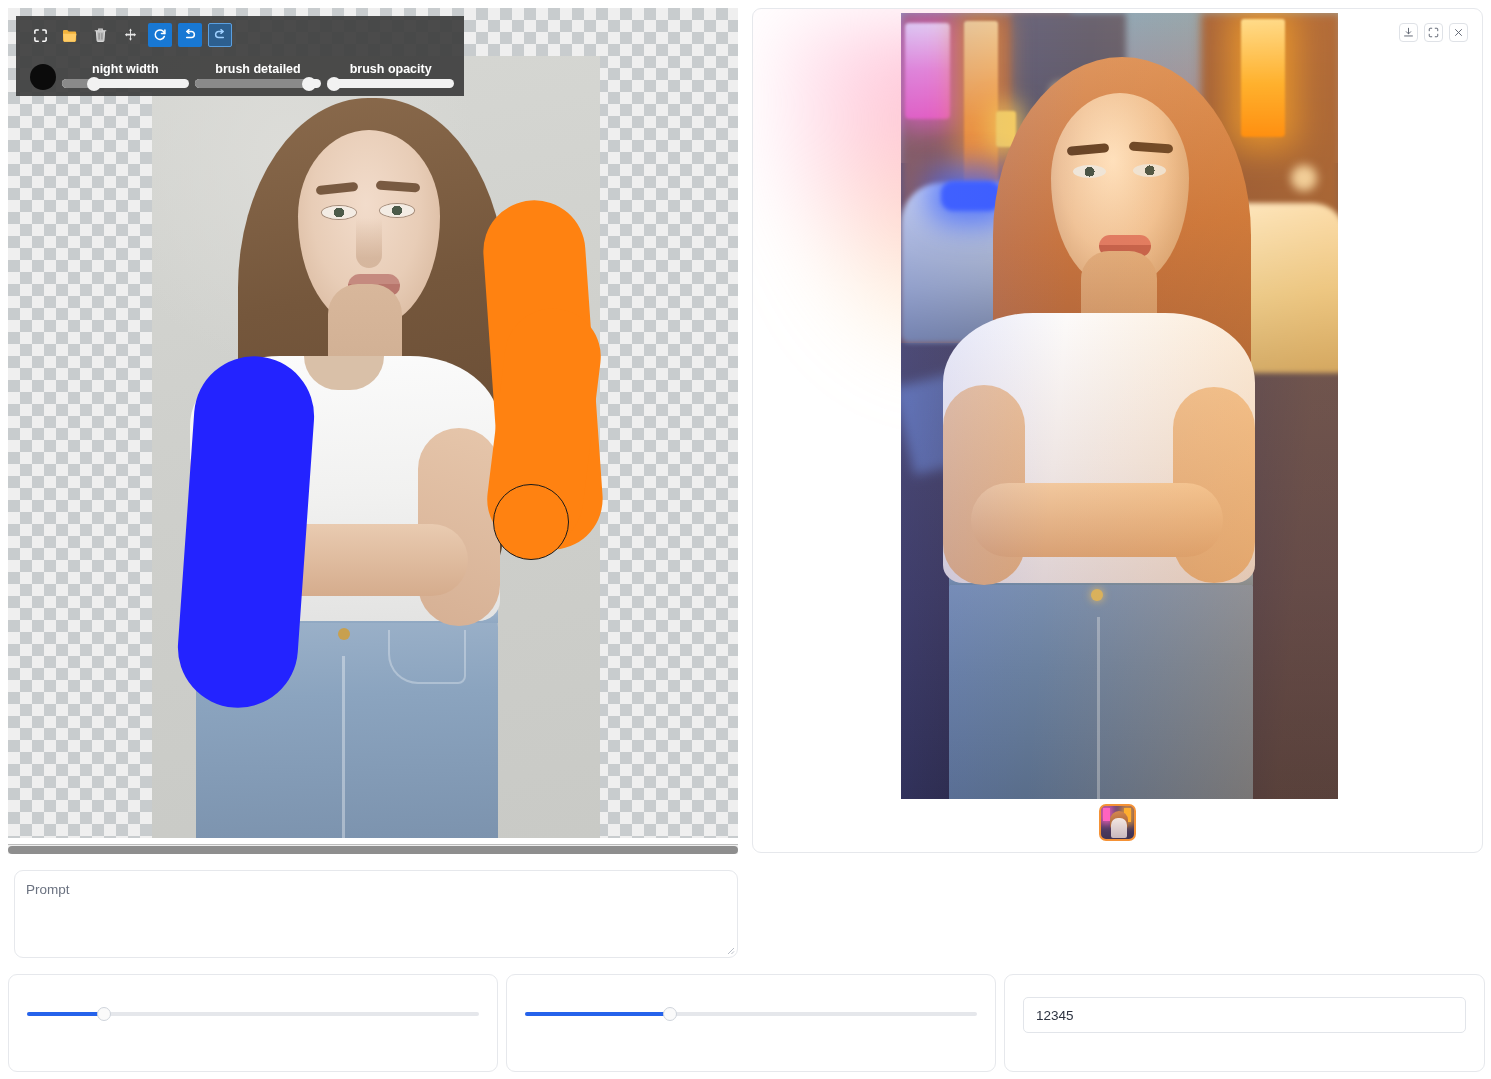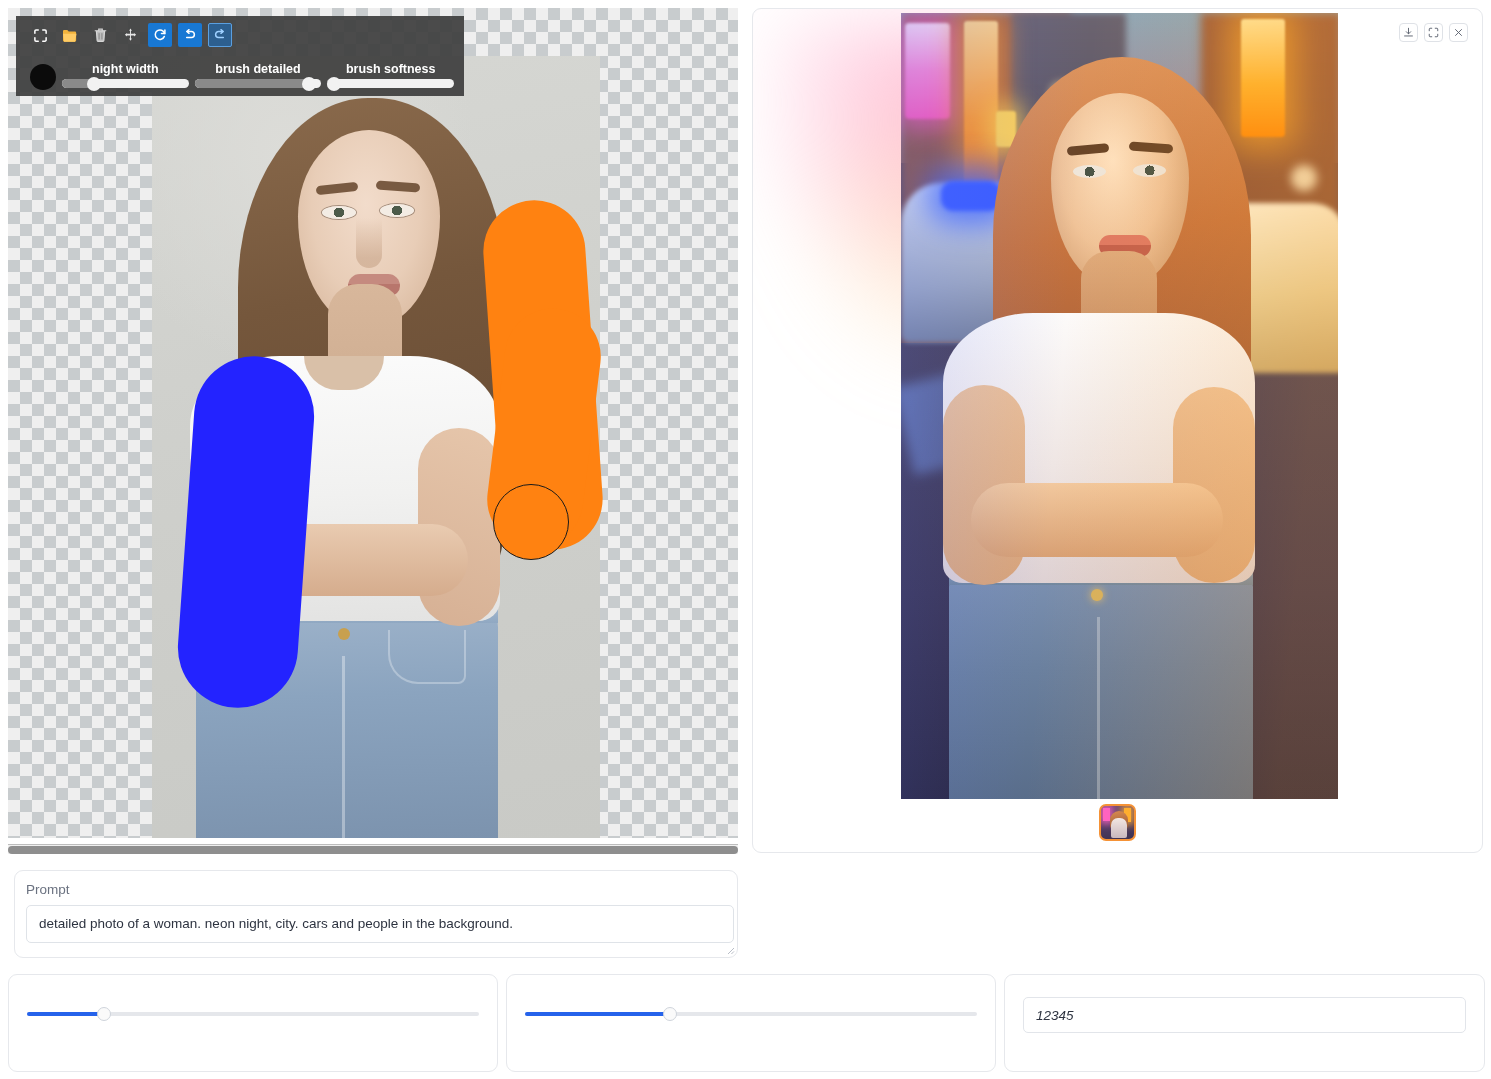--- a/index.html
+++ b/index.html
@@ -418,21 +418,21 @@
     background: #2563eb; border-radius: 2px;
   }
   .rthumb {
     position: absolute; top: 0; width: 14px; height: 14px; margin-left: -7px;
     background: #fafafa; border: 1px solid #cfd4db; border-radius: 50%;
   }
   .seed-input {
     width: 100%; height: 36px; margin-top: 8px;
     border: 1px solid #e2e5ea; border-radius: 5px;
     display: flex; align-items: center;
-    padding: 0 12px; font-size: 13.5px; color: #2d3340; cursor: text; font-style: italic;
+    padding: 0 12px; font-size: 13.5px; color: #2d3340; cursor: text;
   }
 </style>
 </head>
 <body>
 
 <div id="app">
 
   <div class="editor">
     <div class="checker"></div>
 
@@ -524,21 +524,21 @@
 
         <div class="bslider">
           <div class="lbl">brush detailed</div>
           <div class="btrack">
             <div class="bfill" id="bo-fill" style="width: 90%;"></div>
             <div class="bthumb" id="bo-thumb" style="left: 90%;"></div>
           </div>
         </div>
 
         <div class="bslider">
-          <div class="lbl">brush softness</div>
+          <div class="lbl">brush opacity</div>
           <div class="btrack">
             <div class="bfill" id="bs-fill" style="width: 5%;"></div>
             <div class="bthumb" id="bs-thumb" style="left: 5%;"></div>
           </div>
         </div>
       </div>
     </div>
   </div>
 
   <div class="hscroll">
@@ -611,21 +611,20 @@
         <div class="tneon1"></div>
         <div class="tneon2"></div>
         <div class="thair"></div>
         <div class="tbody"></div>
       </div>
     </div>
   </div>
 
   <div class="prompt-card">
     <div class="field-label">Prompt</div>
-    <div class="prompt-box">detailed photo of a woman. neon night, city. cars and people in the background.</div>
     <svg class="resize-grip" viewBox="0 0 10 10" fill="none" stroke="#b9bec7" stroke-width="1">
       <path d="M9 3 3 9M9 6.4 6.4 9"></path>
     </svg>
   </div>
 
 
   <div class="param-row">
 
     <div class="param-card pc-wide">
       <div class="range">

